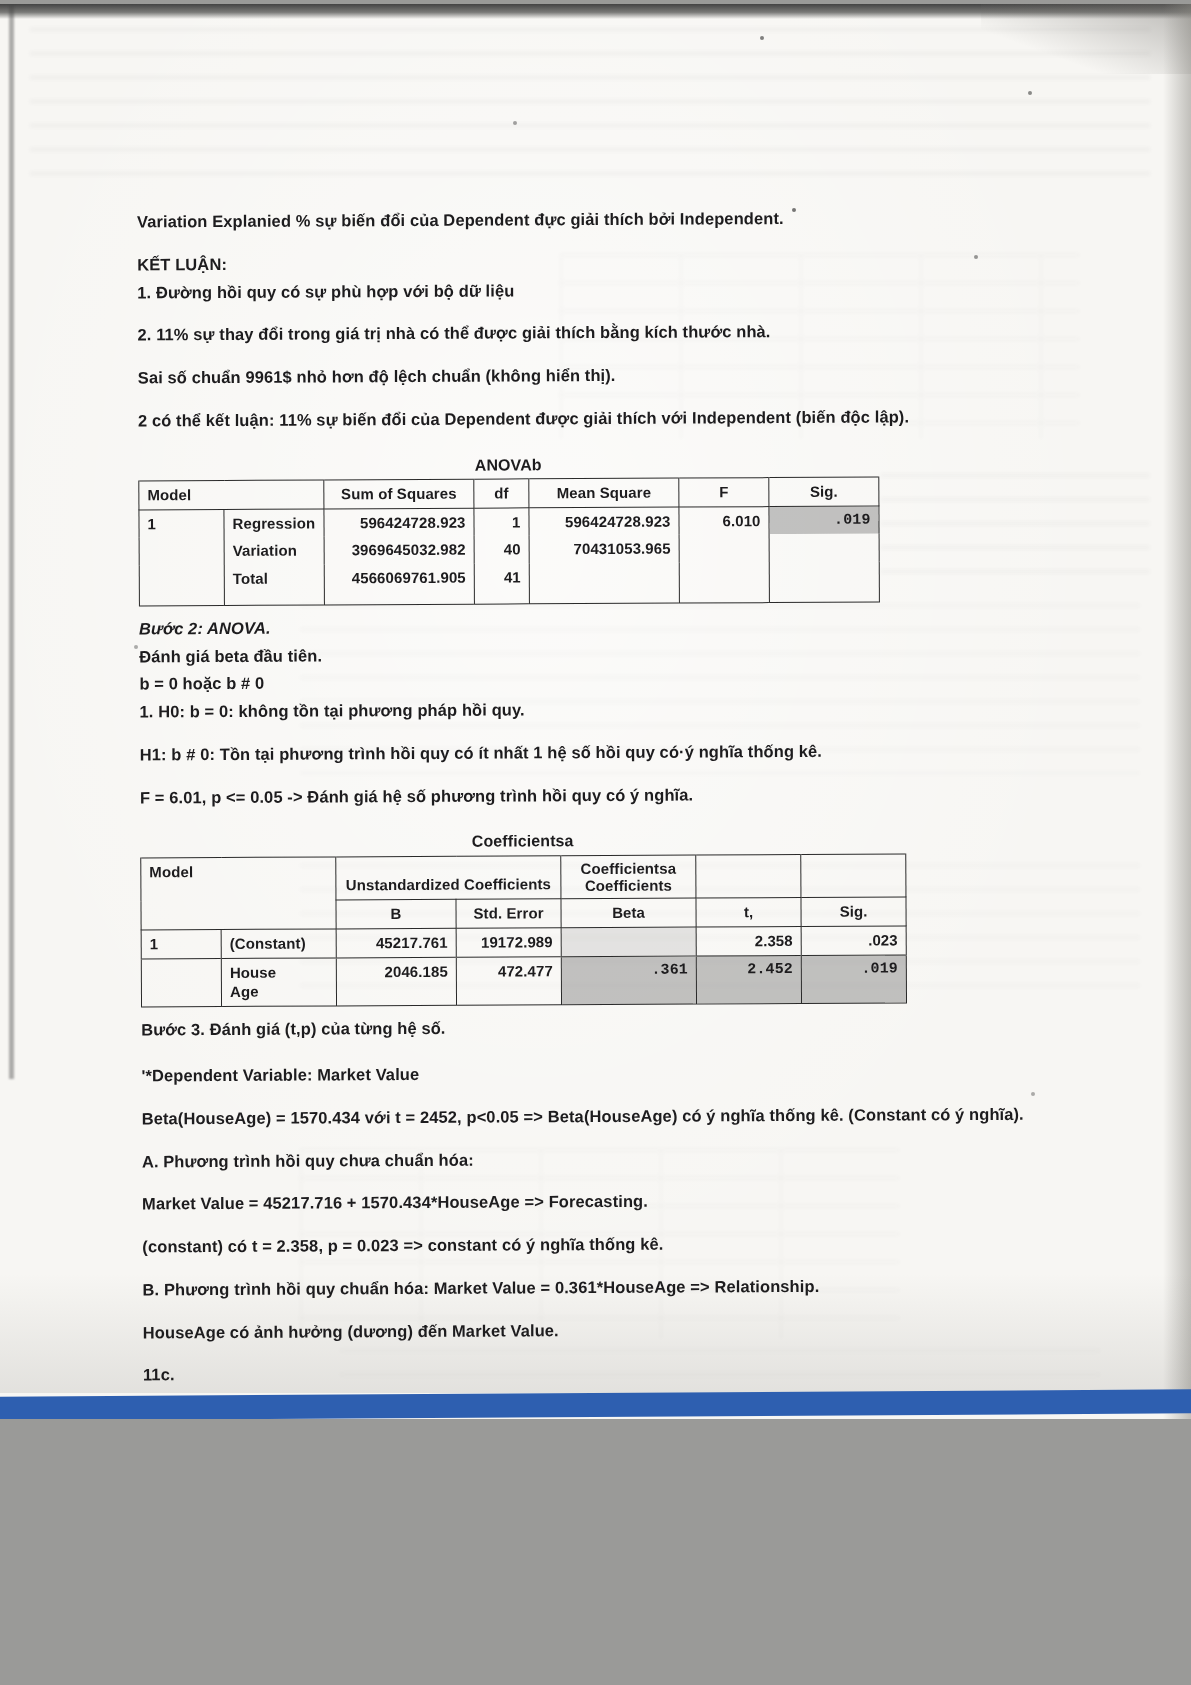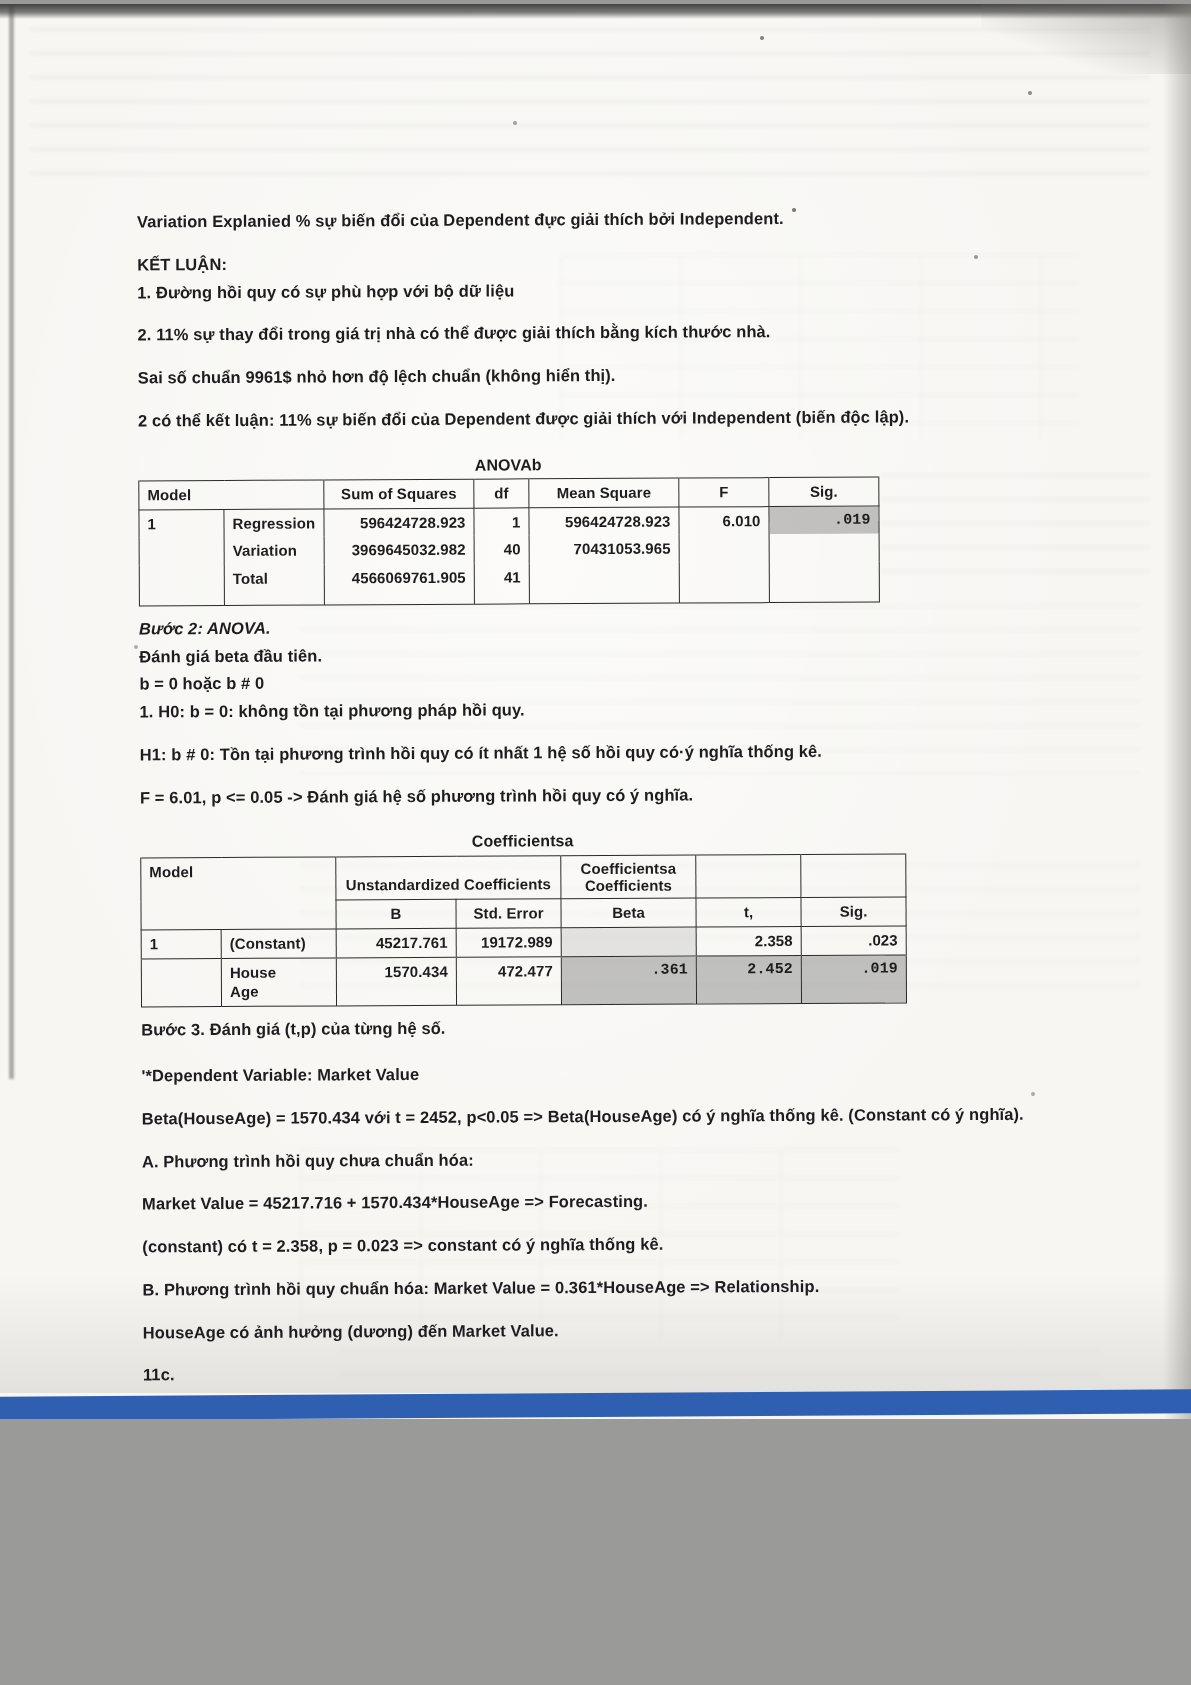--- a/index.html
+++ b/index.html
@@ -199,21 +199,21 @@
           <td class="lbl">(Constant)</td>
           <td class="num">45217.761</td>
           <td class="num">19172.989</td>
           <td class="num hl-light"></td>
           <td class="num">2.358</td>
           <td class="num">.023</td>
         </tr>
         <tr>
           <td class="lbl"></td>
           <td class="lbl"><span class="wrap-narrow">House Age</span></td>
-          <td class="num">1570.434</td>
+          <td class="num">2046.185</td>
           <td class="num">472.477</td>
           <td class="num hl">.361</td>
           <td class="num hl">2.452</td>
           <td class="num hl">.019</td>
         </tr>
       </tbody>
     </table>
 
     <p class="mb24">Bước 3. Đánh giá (t,p) của từng hệ số.</p>
     <p>'*Dependent Variable: Market Value</p>

